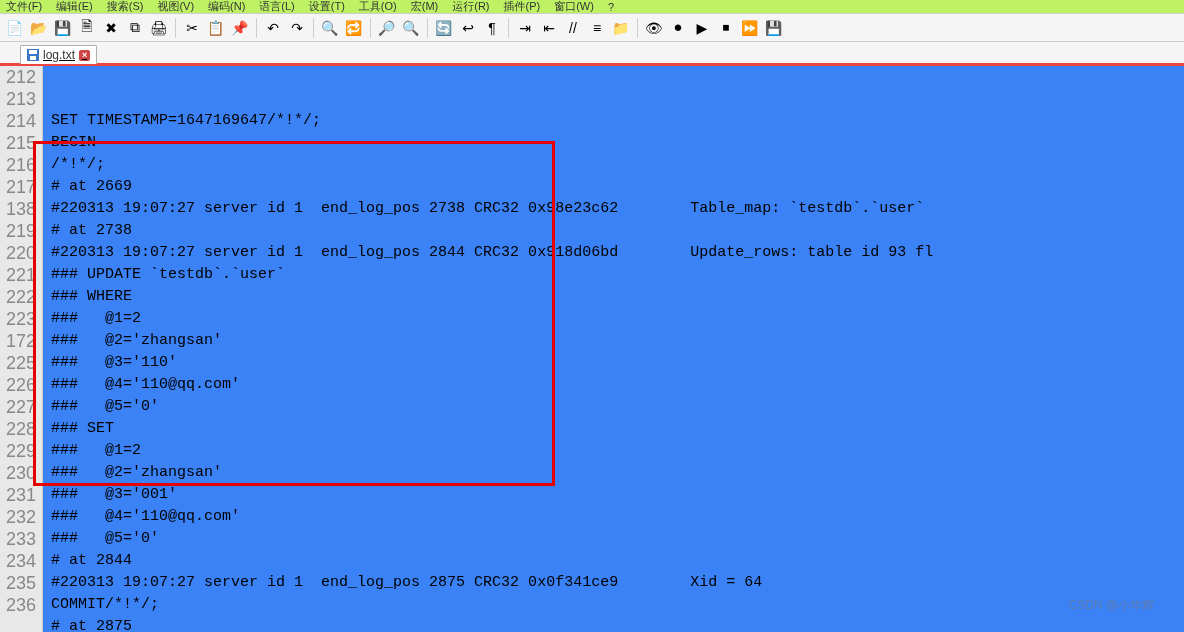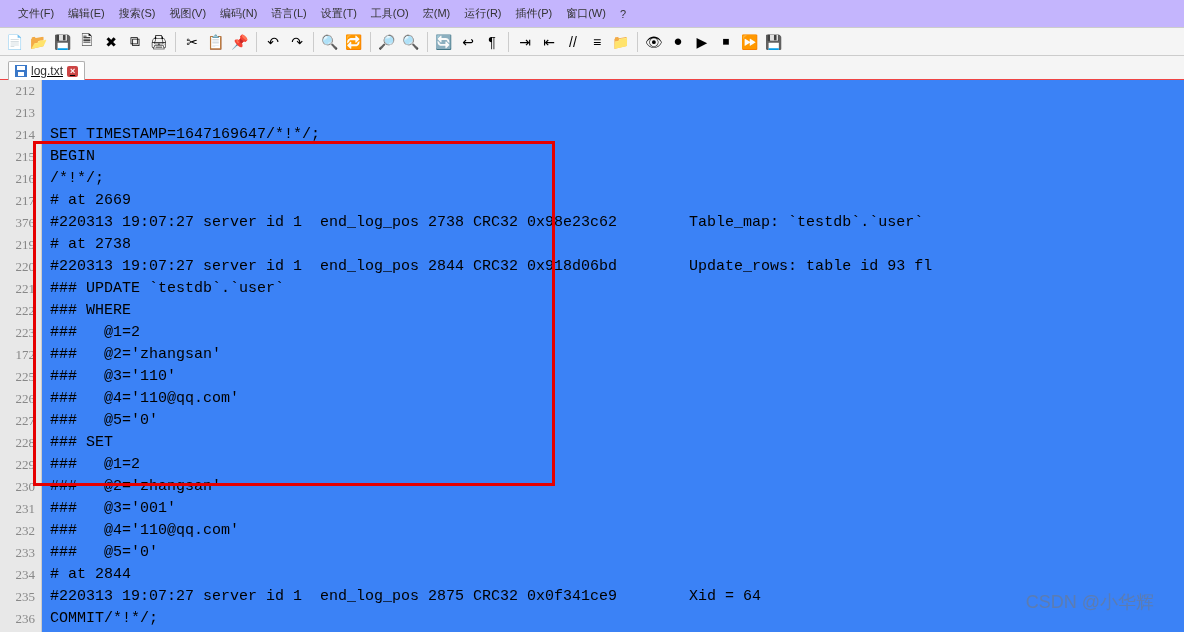--- a/index.html
+++ b/index.html
@@ -6,25 +6,25 @@
   body {
     font-family: "Microsoft YaHei", Arial, sans-serif;
     font-size: 12px;
     background: #f5f5f5;
     overflow: hidden;
     width: 1184px;
     height: 632px;
     position: relative;
   }
   .menubar {
-    background: #c4b5fd;
-    height: 28px;
+    background: #bef264;
+    height: 14px;
     display: flex;
     gap: 14px;
-    padding: 0 18px;
+    padding: 0 6px;
     border-bottom: 1px solid #ccc;
     font-size: 11px;
     color: #333;
     align-items: center;
     overflow: hidden;
   }
   .menubar span { cursor: pointer; white-space: nowrap; }
   .toolbar {
     background: #f5f5f5;
     height: 28px;
@@ -41,22 +41,22 @@
     display: flex; align-items: center; justify-content: center;
     cursor: pointer;
     font-size: 14px;
   }
   .tb-sep { width: 1px; height: 20px; background: #ccc; margin: 0 3px; }
   .tabbar {
     background: #f5f5f5;
     height: 24px;
     display: flex;
     align-items: flex-end;
-    padding-left: 8px;
-    border-bottom: 1px solid #ef4444;
+    padding-left: 20px;
+    border-bottom: 3px solid #ef4444;
     text-decoration: underline;
   }
   .tab {
     background: #fff;
     border: 1px solid #b0b0b0;
     border-bottom: none;
     border-radius: 2px 2px 0 0;
     padding: 2px 6px;
     display: flex;
     align-items: center;
@@ -79,22 +79,22 @@
   }
   .editor {
     display: flex;
     background: #fff;
     height: calc(100% - 66px);
     width: 100%;
   }
   .gutter {
     background: #e8e8e8;
     color: #888;
-    font-family: Liberation Serif, serif;
-    font-size: 13px;
+    font-family: Liberation Sans, sans-serif;
+    font-size: 18px;
     text-align: right;
     padding: 0 6px 0 6px;
     border-right: 1px solid #ccc;
     user-select: none;
     min-width: 42px;
     line-height: 22px;
   }
   .code {
     font-family: "Consolas","Courier New",monospace;
     font-size: 15px;
@@ -115,21 +115,21 @@
     height: 345px;
     border: 3px solid #e60000;
     z-index: 5;
     pointer-events: none;
   }
   .watermark {
     position: absolute;
     right: 30px;
     bottom: 18px;
     color: rgba(120,120,120,0.55);
-    font-size: 18px;
+    font-size: 12px;
     z-index: 20;
     pointer-events: none;
   }
   .disk-icon svg { display: block; }
 </style>
 </head>
 <body>
 
 <div class="menubar" id="menubar">
     <span>文件(F)</span>
@@ -202,21 +202,21 @@
 </div>
 
 <div class="editor">
   <div class="gutter" id="gutter">
       <div>212</div>
       <div>213</div>
       <div>214</div>
       <div>215</div>
       <div>216</div>
       <div>217</div>
-      <div>376</div>
+      <div>138</div>
       <div>219</div>
       <div>220</div>
       <div>221</div>
       <div>222</div>
       <div>223</div>
       <div>172</div>
       <div>225</div>
       <div>226</div>
       <div>227</div>
       <div>228</div>

